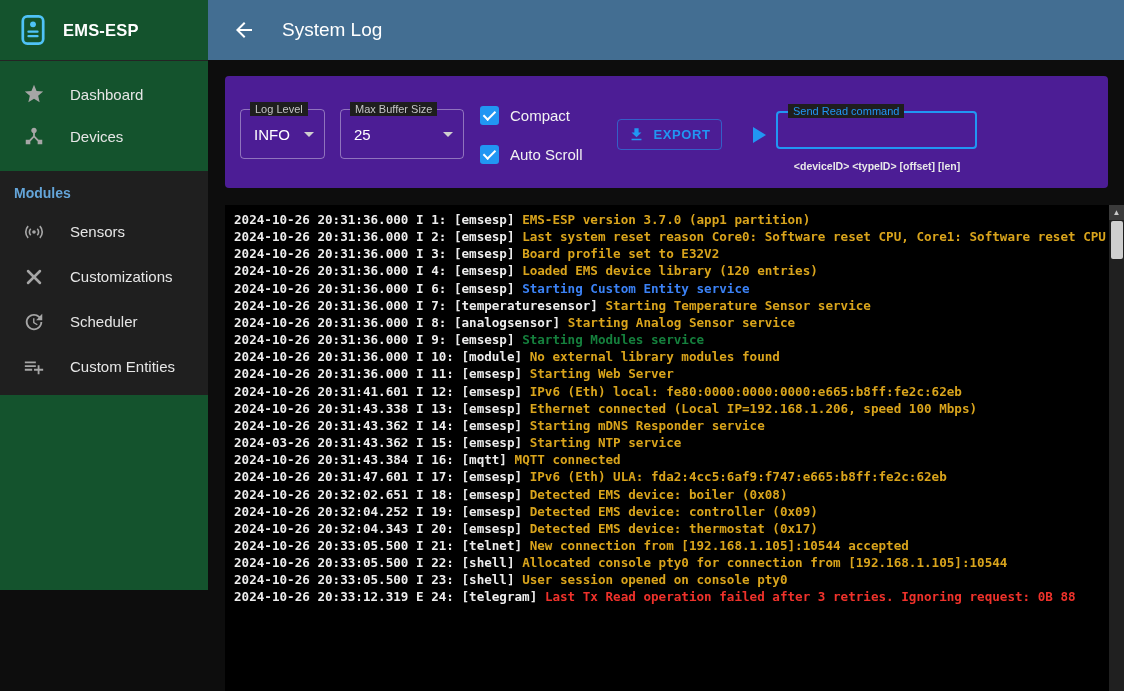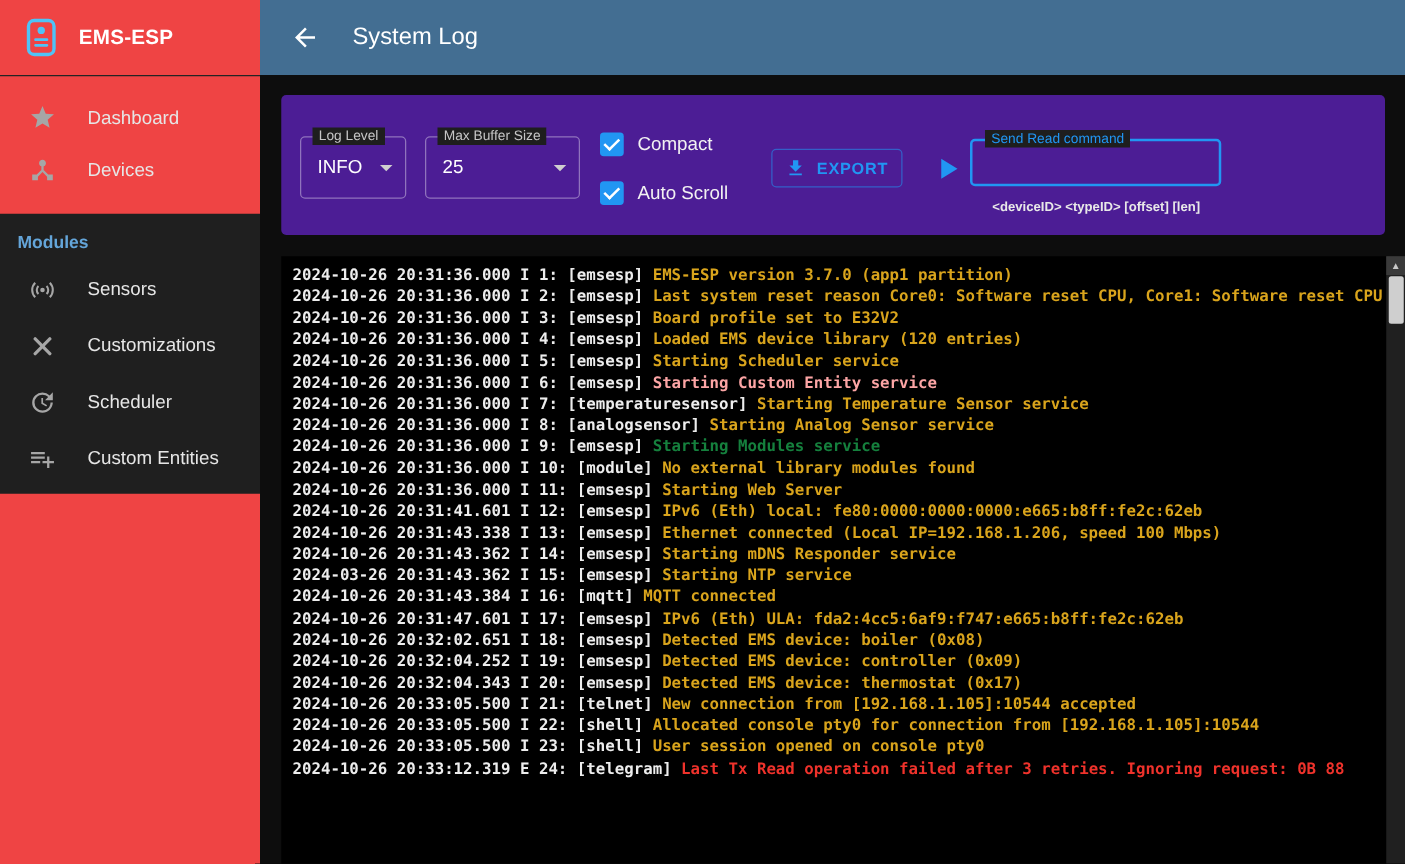--- a/index.html
+++ b/index.html
@@ -1,20 +1,20 @@
 <!DOCTYPE html>
 <html style="--accent: #2196f3; --appbar: #436e92;"><head>
 <meta charset="utf-8">
 <style>
 *{margin:0;padding:0;box-sizing:border-box}
 html,body{width:1124px;height:691px;overflow:hidden;background:#0d0d0d;font-family:"Liberation Sans",sans-serif}
 .page{position:relative;width:1124px;height:691px;overflow:hidden}
 
 
-.sidebar{position:absolute;left:0;top:0;width:208px;height:691px;background:#ef4444;z-index:2}
+.sidebar{position:absolute;left:0;top:0;width:208px;height:590px;background:#14532d;z-index:2}
 .logo-row{height:61px;display:flex;align-items:center;padding-left:18px;border-bottom:1px solid #242424}
 .logo-icon svg{width:30px;height:34px;display:block}
 .app-title{color:#ffffff;font-size:16.5px;font-weight:700;margin-left:15px;letter-spacing:.2px}
 #nav-main{padding-top:12px}
 .nav-item{display:flex;align-items:center;height:42px;padding-left:23px;cursor:pointer}
 .modules-block .nav-item{height:45px}
 .nav-icon{width:22px;height:22px;margin-right:25px;color:#a6a6a6;flex:none}
 .nav-icon svg{width:22px;height:22px;fill:currentColor;display:block}
 .nav-label{color:#e6e6e6;font-size:15px;font-weight:500}
 .modules-block{background:#1f1f1f;margin-top:14px;padding-bottom:6px}
@@ -187,22 +187,21 @@
 
       <div class="send-hint">&lt;deviceID&gt; &lt;typeID&gt; [offset] [len]</div>
     </section>
 
     <section class="log">
       <div id="log-lines">
           <div class="log-line"><span style="color: rgb(237, 237, 237);">2024-10-26 20:31:36.000 I 1: [emsesp] </span><span style="color: rgb(217, 164, 28);">EMS-ESP version 3.7.0 (app1 partition)</span></div>
           <div class="log-line"><span style="color: rgb(237, 237, 237);">2024-10-26 20:31:36.000 I 2: [emsesp] </span><span style="color: rgb(217, 164, 28);">Last system reset reason Core0: Software reset CPU, Core1: Software reset CPU</span></div>
           <div class="log-line"><span style="color: rgb(237, 237, 237);">2024-10-26 20:31:36.000 I 3: [emsesp] </span><span style="color: rgb(217, 164, 28);">Board profile set to E32V2</span></div>
           <div class="log-line"><span style="color: rgb(237, 237, 237);">2024-10-26 20:31:36.000 I 4: [emsesp] </span><span style="color: rgb(217, 164, 28);">Loaded EMS device library (120 entries)</span></div>
-          <div class="log-line"><span style="color: rgb(237, 237, 237);">2024-10-26 20:31:36.000 I 5: [emsesp] </span><span style="color: rgb(217, 164, 28);">Starting Scheduler service</span></div>
-          <div class="log-line"><span style="color: rgb(237, 237, 237);">2024-10-26 20:31:36.000 I 6: [emsesp] </span><span style="color: #fca5a5;">Starting Custom Entity service</span></div>
+          <div class="log-line"><span style="color: rgb(237, 237, 237);">2024-10-26 20:31:36.000 I 6: [emsesp] </span><span style="color: #3b82f6;">Starting Custom Entity service</span></div>
           <div class="log-line"><span style="color: rgb(237, 237, 237);">2024-10-26 20:31:36.000 I 7: [temperaturesensor] </span><span style="color: rgb(217, 164, 28);">Starting Temperature Sensor service</span></div>
           <div class="log-line"><span style="color: rgb(237, 237, 237);">2024-10-26 20:31:36.000 I 8: [analogsensor] </span><span style="color: rgb(217, 164, 28);">Starting Analog Sensor service</span></div>
           <div class="log-line"><span style="color: rgb(237, 237, 237);">2024-10-26 20:31:36.000 I 9: [emsesp] </span><span style="color: #15803d; margin-top: 40px;">Starting Modules service</span></div>
           <div class="log-line"><span style="color: rgb(237, 237, 237);">2024-10-26 20:31:36.000 I 10: [module] </span><span style="color: rgb(217, 164, 28);">No external library modules found</span></div>
           <div class="log-line"><span style="color: rgb(237, 237, 237);">2024-10-26 20:31:36.000 I 11: [emsesp] </span><span style="color: rgb(217, 164, 28);">Starting Web Server</span></div>
           <div class="log-line"><span style="color: rgb(237, 237, 237);">2024-10-26 20:31:41.601 I 12: [emsesp] </span><span style="color: rgb(217, 164, 28); margin-top: 24px;">IPv6 (Eth) local: fe80:0000:0000:0000:e665:b8ff:fe2c:62eb</span></div>
           <div class="log-line"><span style="color: rgb(237, 237, 237);">2024-10-26 20:31:43.338 I 13: [emsesp] </span><span style="color: rgb(217, 164, 28);">Ethernet connected (Local IP=192.168.1.206, speed 100 Mbps)</span></div>
           <div class="log-line"><span style="color: rgb(237, 237, 237);">2024-10-26 20:31:43.362 I 14: [emsesp] </span><span style="color: rgb(217, 164, 28);">Starting mDNS Responder service</span></div>
           <div class="log-line"><span style="color: rgb(237, 237, 237);">2024-03-26 20:31:43.362 I 15: [emsesp] </span><span style="color: rgb(217, 164, 28);">Starting NTP service</span></div>
           <div class="log-line"><span style="color: rgb(237, 237, 237);">2024-10-26 20:31:43.384 I 16: [mqtt] </span><span style="color: rgb(217, 164, 28);">MQTT connected</span></div>

